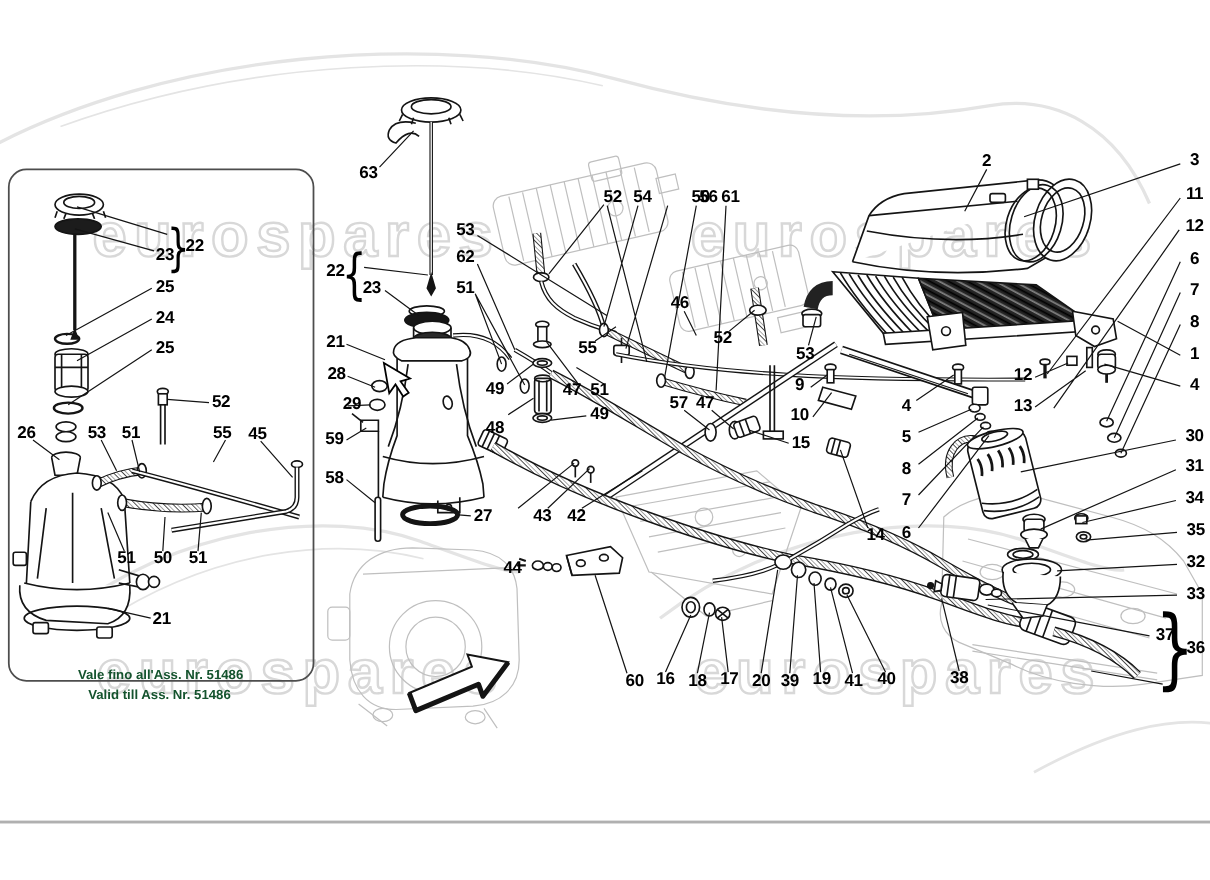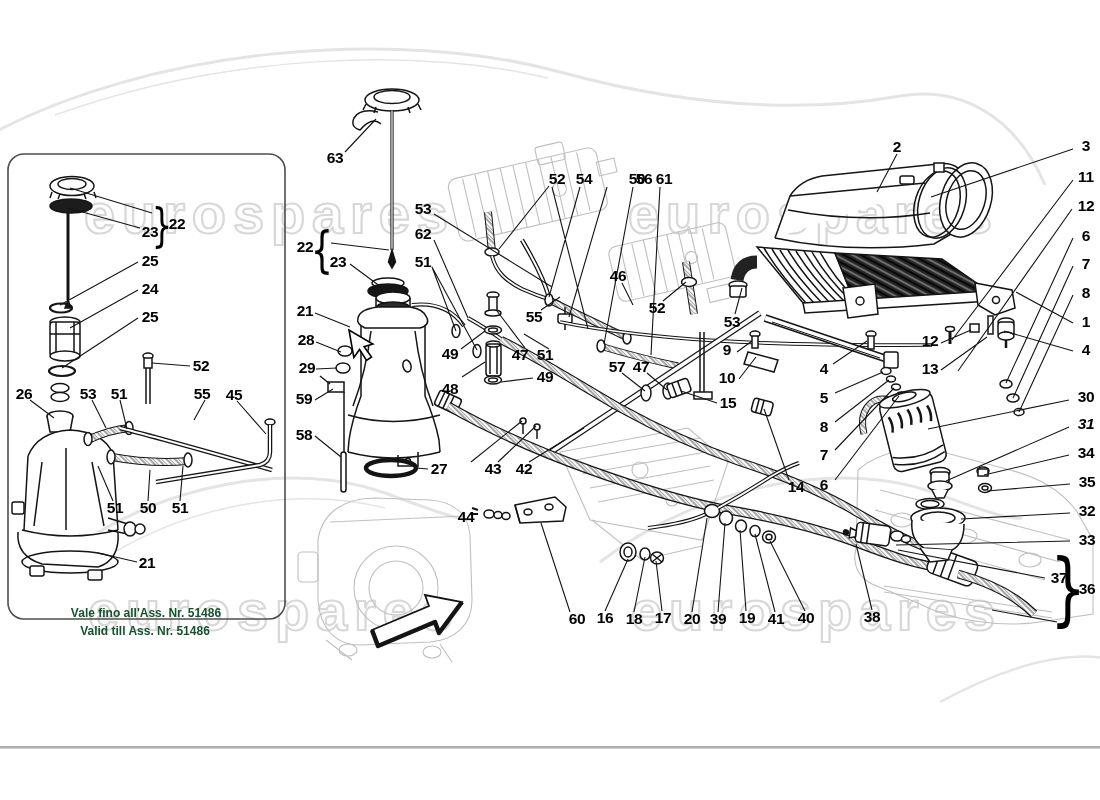--- a/index.html
+++ b/index.html
@@ -472,21 +472,21 @@
       <div class="callout" style="left: 557px; top: 179px;">52</div>
       <div class="callout" style="left: 584px; top: 179px;">54</div>
       <div class="callout" style="left: 644px; top: 179px;">56</div>
       <div class="callout" style="left: 637px; top: 179px;">50</div>
       <div class="callout" style="left: 664px; top: 179px;">61</div>
       <div class="callout" style="left: 618px; top: 276px;">46</div>
       <div class="callout" style="left: 534px; top: 317px;">55</div>
       <div class="callout" style="left: 657px; top: 308px;">52</div>
       <div class="callout" style="left: 305px; top: 311px;">21</div>
       <div class="callout" style="left: 306px; top: 340px; text-align: center;">28</div>
-      <div class="callout" style="left: 307px; top: 368px;">29</div>
+      <div class="callout" style="left: 320px; top: 368px;">29</div>
       <div class="callout" style="left: 304px; top: 399px;">59</div>
       <div class="callout" style="left: 304px; top: 435px;">58</div>
       <div class="callout" style="left: 450px; top: 354px;">49</div>
       <div class="callout" style="left: 520px; top: 355px;">47</div>
       <div class="callout" style="left: 545px; top: 355px;">51</div>
       <div class="callout" style="left: 450px; top: 377px; margin-top: 12px;">48</div>
       <div class="callout" style="left: 545px; top: 377px;">49</div>
       <div class="callout" style="left: 617px; top: 367px;">57</div>
       <div class="callout" style="left: 641px; top: 367px;">47</div>
       <div class="callout" style="left: 439px; top: 469px;">27</div>
@@ -508,21 +508,21 @@
       <div class="callout" style="left: 728px; top: 403px;">15</div>
       <div class="callout" style="left: 930px; top: 341px;">12</div>
       <div class="callout" style="left: 930px; top: 369px;">13</div>
       <div class="callout" style="left: 824px; top: 369px;">4</div>
       <div class="callout" style="left: 824px; top: 398px;">5</div>
       <div class="callout" style="left: 824px; top: 427px;">8</div>
       <div class="callout" style="left: 824px; top: 455px;">7</div>
       <div class="callout" style="left: 824px; top: 485px;">6</div>
       <div class="callout" style="left: 796px; top: 487px;">14</div>
       <div class="callout" style="left: 1086px; top: 397px;">30</div>
-      <div class="callout" style="left: 1086px; top: 424px; font-style: italic;">31</div>
+      <div class="callout" style="left: 1086px; top: 424px;">31</div>
       <div class="callout" style="left: 1086px; top: 453px;">34</div>
       <div class="callout" style="left: 1087px; top: 482px;">35</div>
       <div class="callout" style="left: 1087px; top: 511px;">32</div>
       <div class="callout" style="left: 1087px; top: 540px; text-align: center;">33</div>
       <div class="callout" style="left: 1059px; top: 578px;">37</div>
       <div class="callout" style="left: 1087px; top: 589px;">36</div>
       <div class="callout" style="left: 872px; top: 617px;">38</div>
       <div class="callout" style="left: 577px; top: 619px;">60</div>
       <div class="callout" style="left: 605px; top: 618px;">16</div>
       <div class="callout" style="left: 634px; top: 619px;">18</div>

